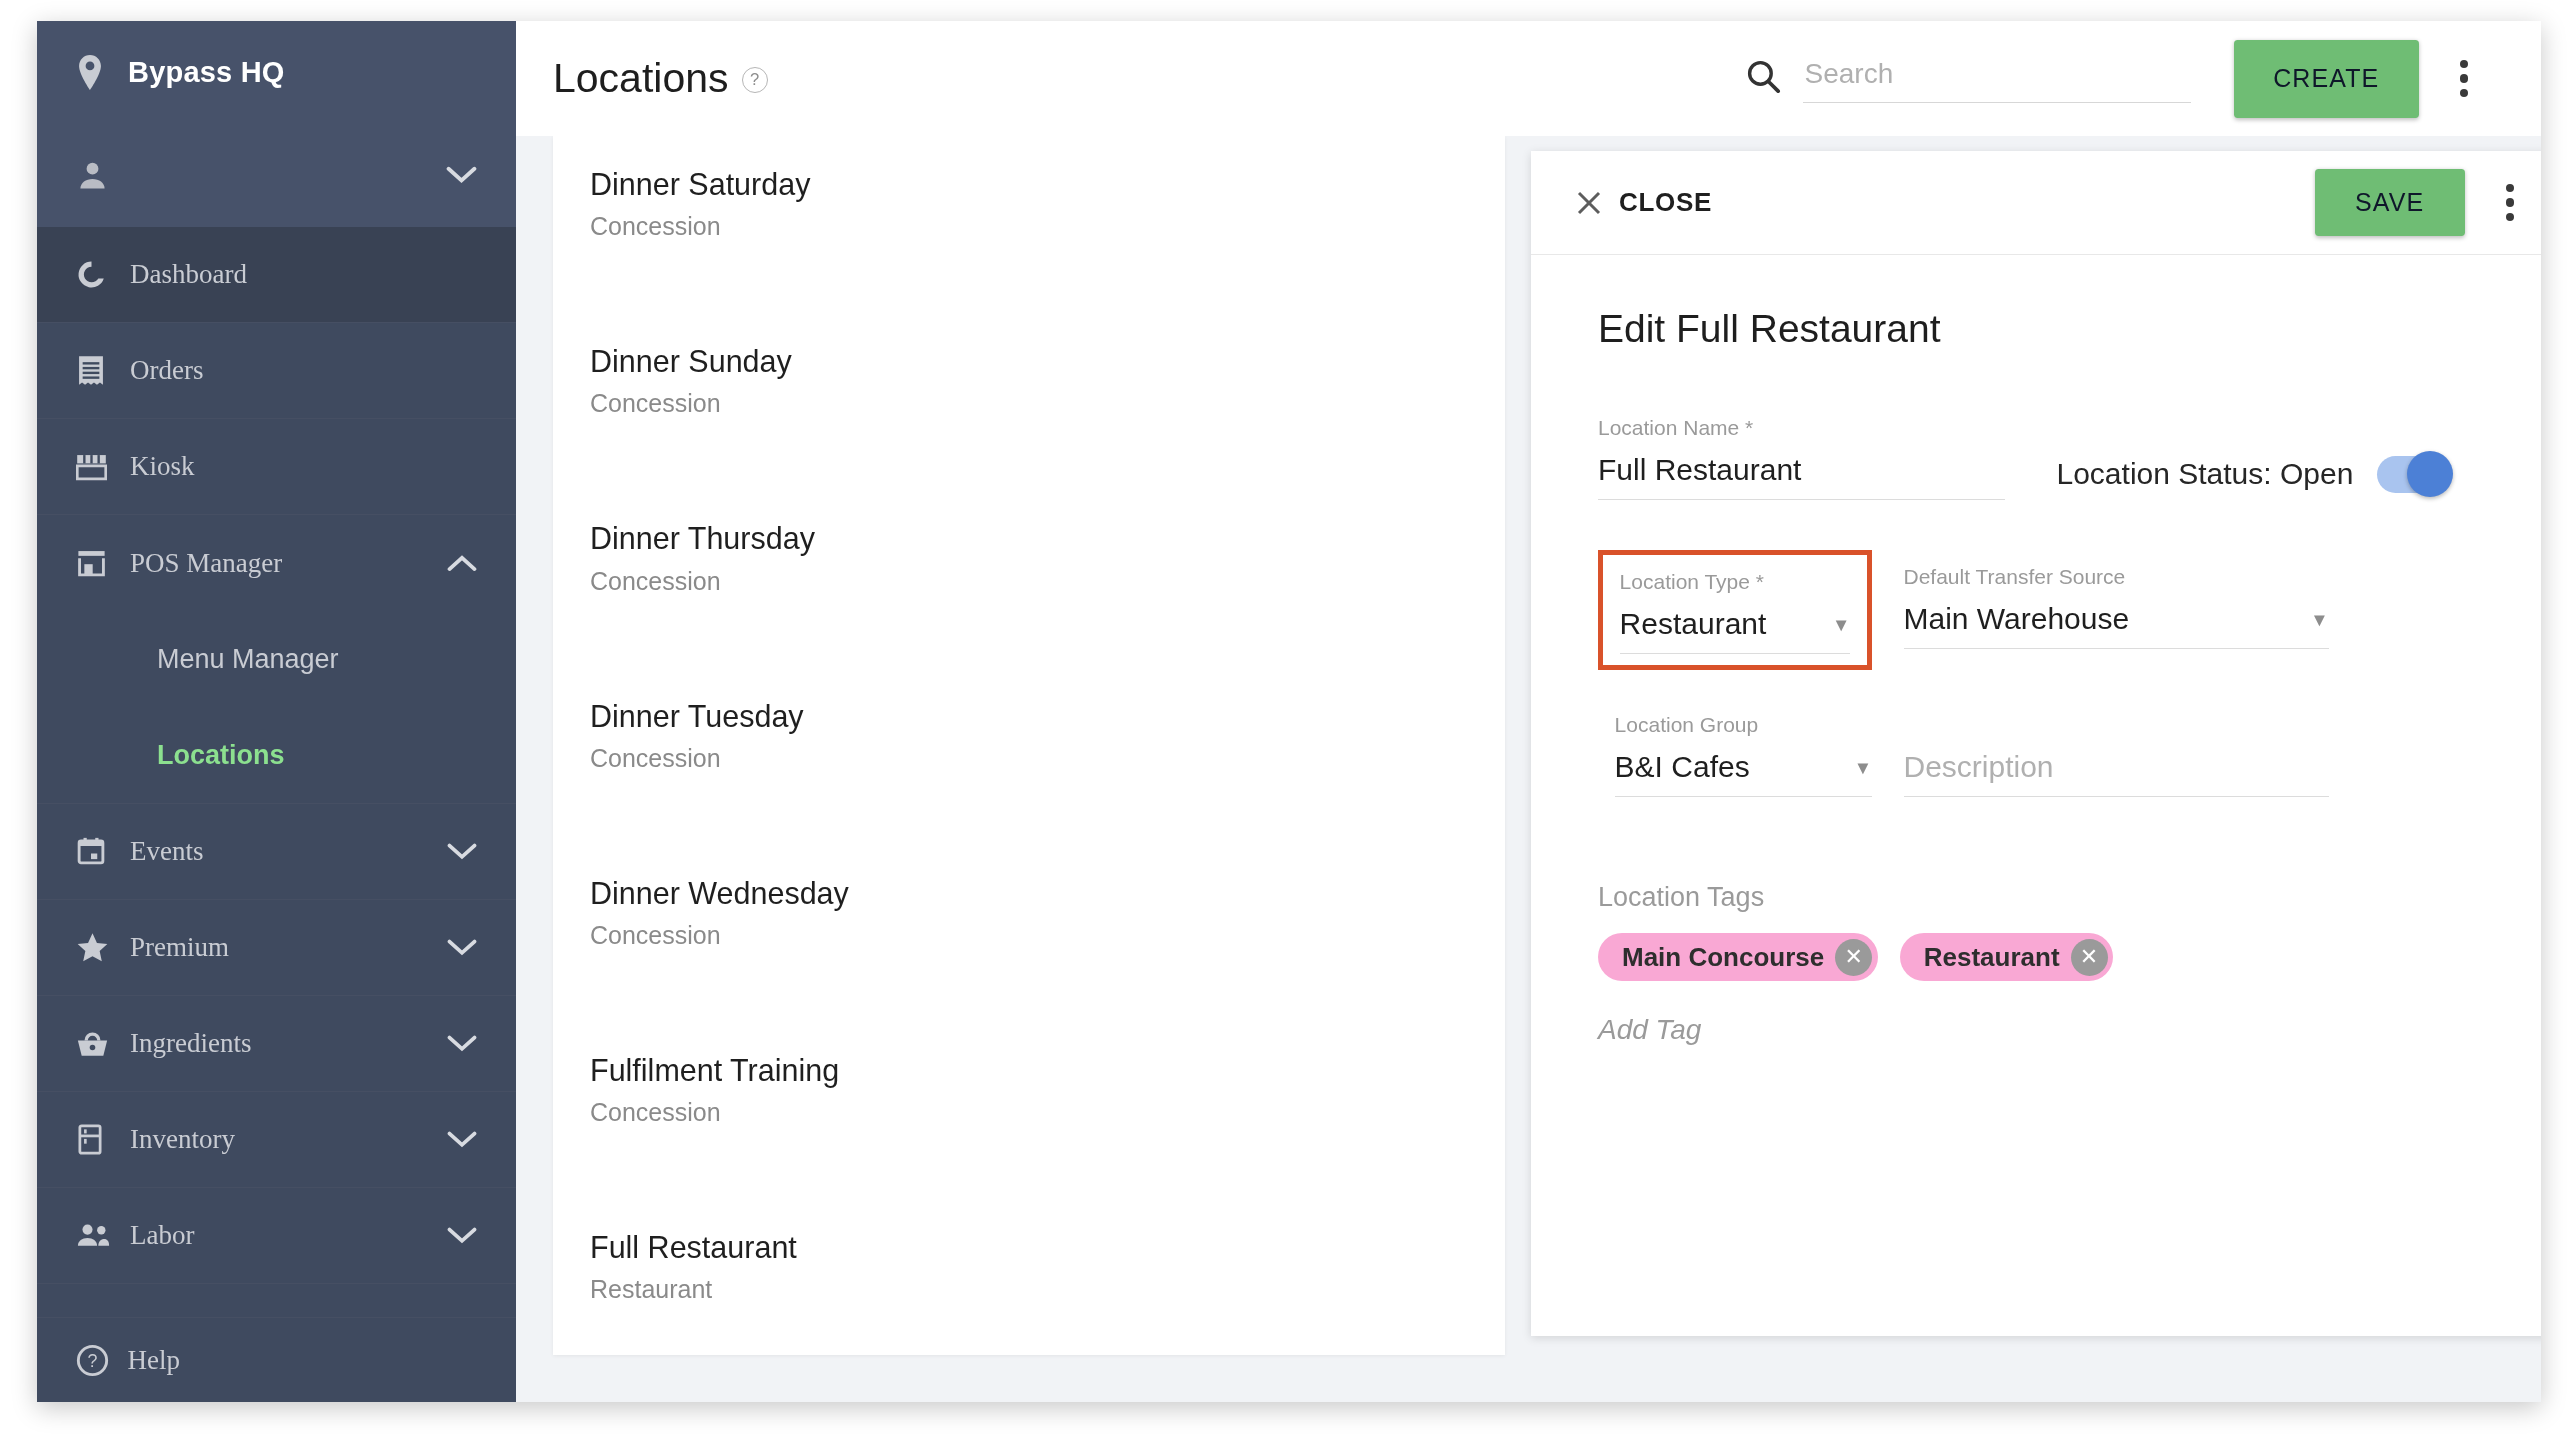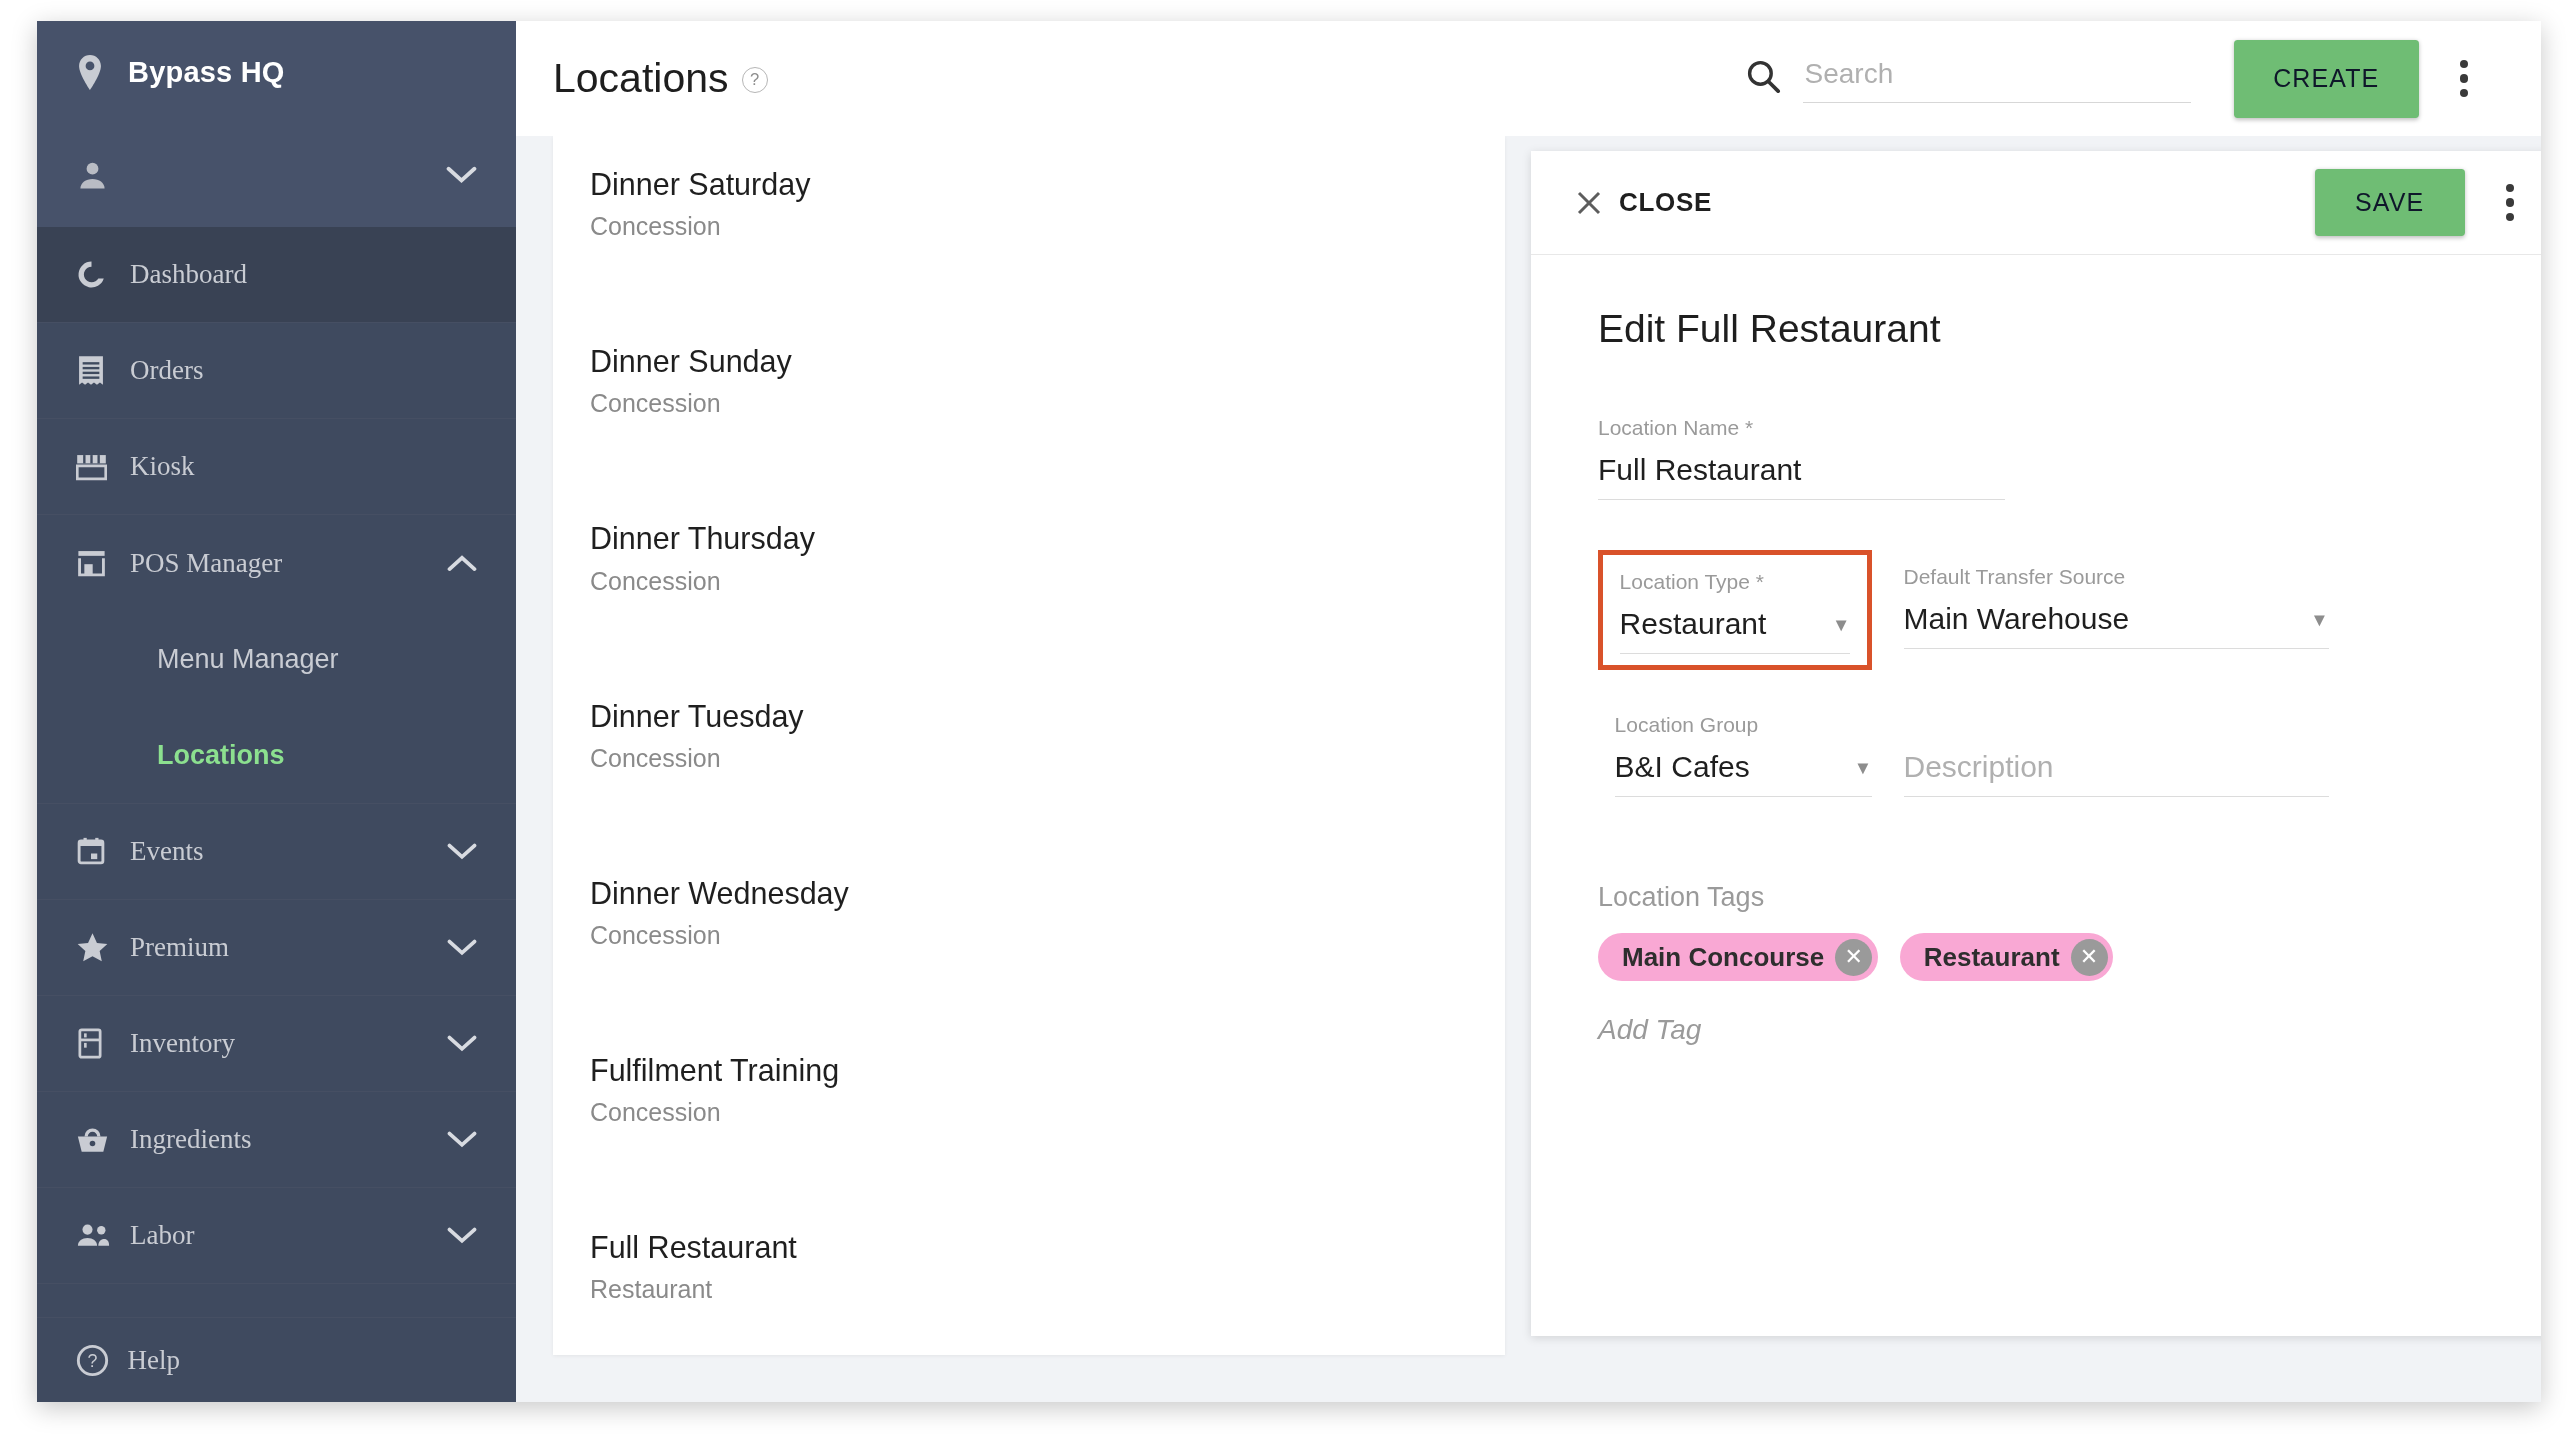--- a/index.html
+++ b/index.html
@@ -356,44 +356,44 @@
       <span class="sb-label">Premium</span>
       <span class="sb-chev">
         <svg width="30" height="17.6" viewBox="0 0 24 14">
             <path d="M2 2l10 9 10-9" stroke="#d8dbe1" stroke-width="3" fill="none" stroke-linecap="round"></path>
           </svg>
       </span>
     </div>
 
     <div class="sb-item">
       <span class="sb-ico">
+        <svg width="33" height="30" viewBox="0 0 26 22">
+            <path d="M8 9a5 5 0 0110 0" fill="none" stroke="#c9ccd3" stroke-width="2.6"></path>
+            <path d="M1.5 9h23l-3 12H4.5z" fill="#c9ccd3"></path>
+            <circle cx="13" cy="14.5" r="2.2" fill="#3f4a5f"></circle>
+          </svg>
+      </span>
+      <span class="sb-label">Ingredients</span>
+      <span class="sb-chev">
+        <svg width="30" height="17.6" viewBox="0 0 24 14">
+            <path d="M2 2l10 9 10-9" stroke="#d8dbe1" stroke-width="3" fill="none" stroke-linecap="round"></path>
+          </svg>
+      </span>
+    </div>
+
+    <div class="sb-item">
+      <span class="sb-ico">
         <svg width="28" height="31" viewBox="0 0 20 26">
             <rect x="1.5" y="1.5" width="17" height="23" rx="1.5" fill="none" stroke="#c9ccd3" stroke-width="2.3"></rect>
             <line x1="1.5" y1="10" x2="18.5" y2="10" stroke="#c9ccd3" stroke-width="2.3"></line>
             <rect x="5" y="4.5" width="2.2" height="3.4" fill="#c9ccd3"></rect>
             <rect x="5" y="12.5" width="2.2" height="4" fill="#c9ccd3"></rect>
           </svg>
       </span>
       <span class="sb-label">Inventory</span>
-      <span class="sb-chev">
-        <svg width="30" height="17.6" viewBox="0 0 24 14">
-            <path d="M2 2l10 9 10-9" stroke="#d8dbe1" stroke-width="3" fill="none" stroke-linecap="round"></path>
-          </svg>
-      </span>
-    </div>
-
-    <div class="sb-item">
-      <span class="sb-ico">
-        <svg width="33" height="30" viewBox="0 0 26 22">
-            <path d="M8 9a5 5 0 0110 0" fill="none" stroke="#c9ccd3" stroke-width="2.6"></path>
-            <path d="M1.5 9h23l-3 12H4.5z" fill="#c9ccd3"></path>
-            <circle cx="13" cy="14.5" r="2.2" fill="#3f4a5f"></circle>
-          </svg>
-      </span>
-      <span class="sb-label">Ingredients</span>
       <span class="sb-chev">
         <svg width="30" height="17.6" viewBox="0 0 24 14">
             <path d="M2 2l10 9 10-9" stroke="#d8dbe1" stroke-width="3" fill="none" stroke-linecap="round"></path>
           </svg>
       </span>
     </div>
 
     <div class="sb-item">
       <span class="sb-ico">
         <svg width="35" height="24" viewBox="0 0 28 20">
@@ -511,20 +511,26 @@
           <div id="detail-body">
             <div id="edit-title">Edit Full Restaurant</div>
 
             <div class="field-row">
               <div class="field" style="width:407px;">
                 <span class="field-label">Location Name *</span>
                 <div class="field-value">
                   <span class="vtext">Full Restaurant</span>
                 </div>
               </div>
+              <div class="status-wrap" style="margin-left:33px; align-self:flex-end;">
+                <span class="status-label">Location Status: Open</span>
+                <div class="toggle">
+                    <div class="knob"></div>
+                  </div>
+              </div>
             </div>
 
             <div class="field-row" style="margin-bottom:43px;">
               <div class="field" id="loc-type-field" style="width:274px;">
                 <span class="field-label">Location Type *</span>
                 <div class="field-value">
                   <span class="vtext">Restaurant</span>
                   <span class="caret">▼</span>
                 </div>
               </div>

